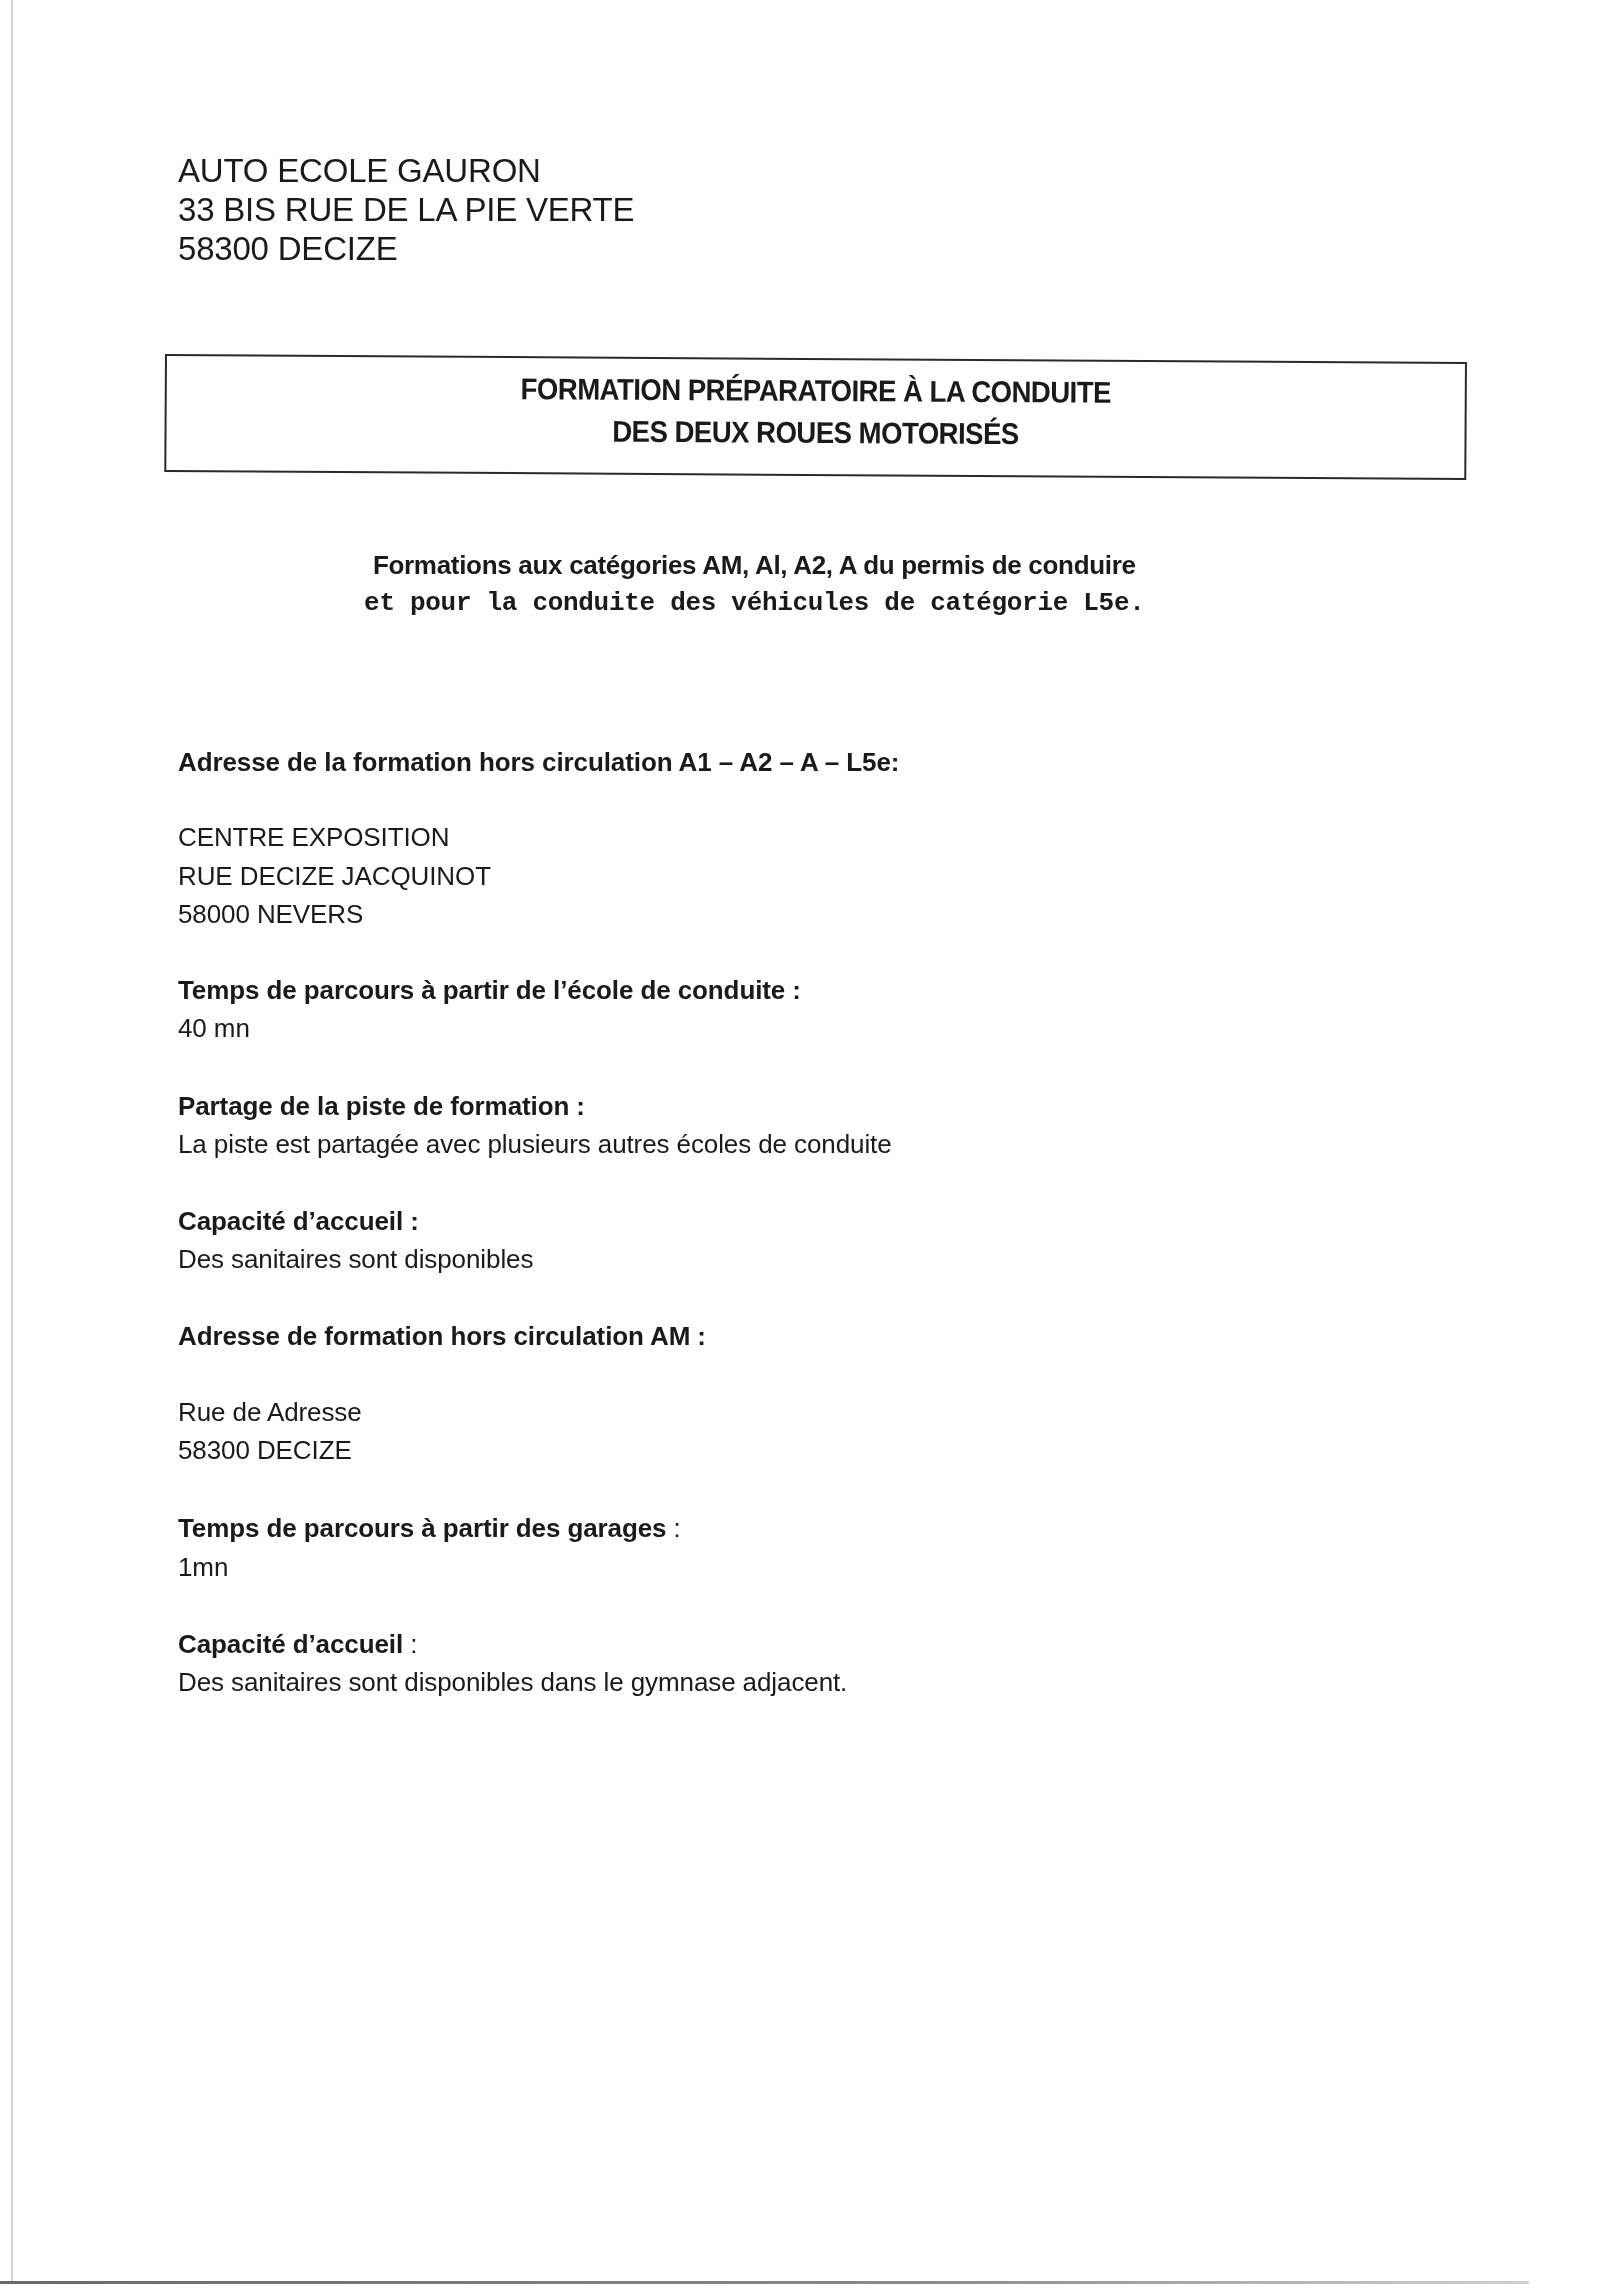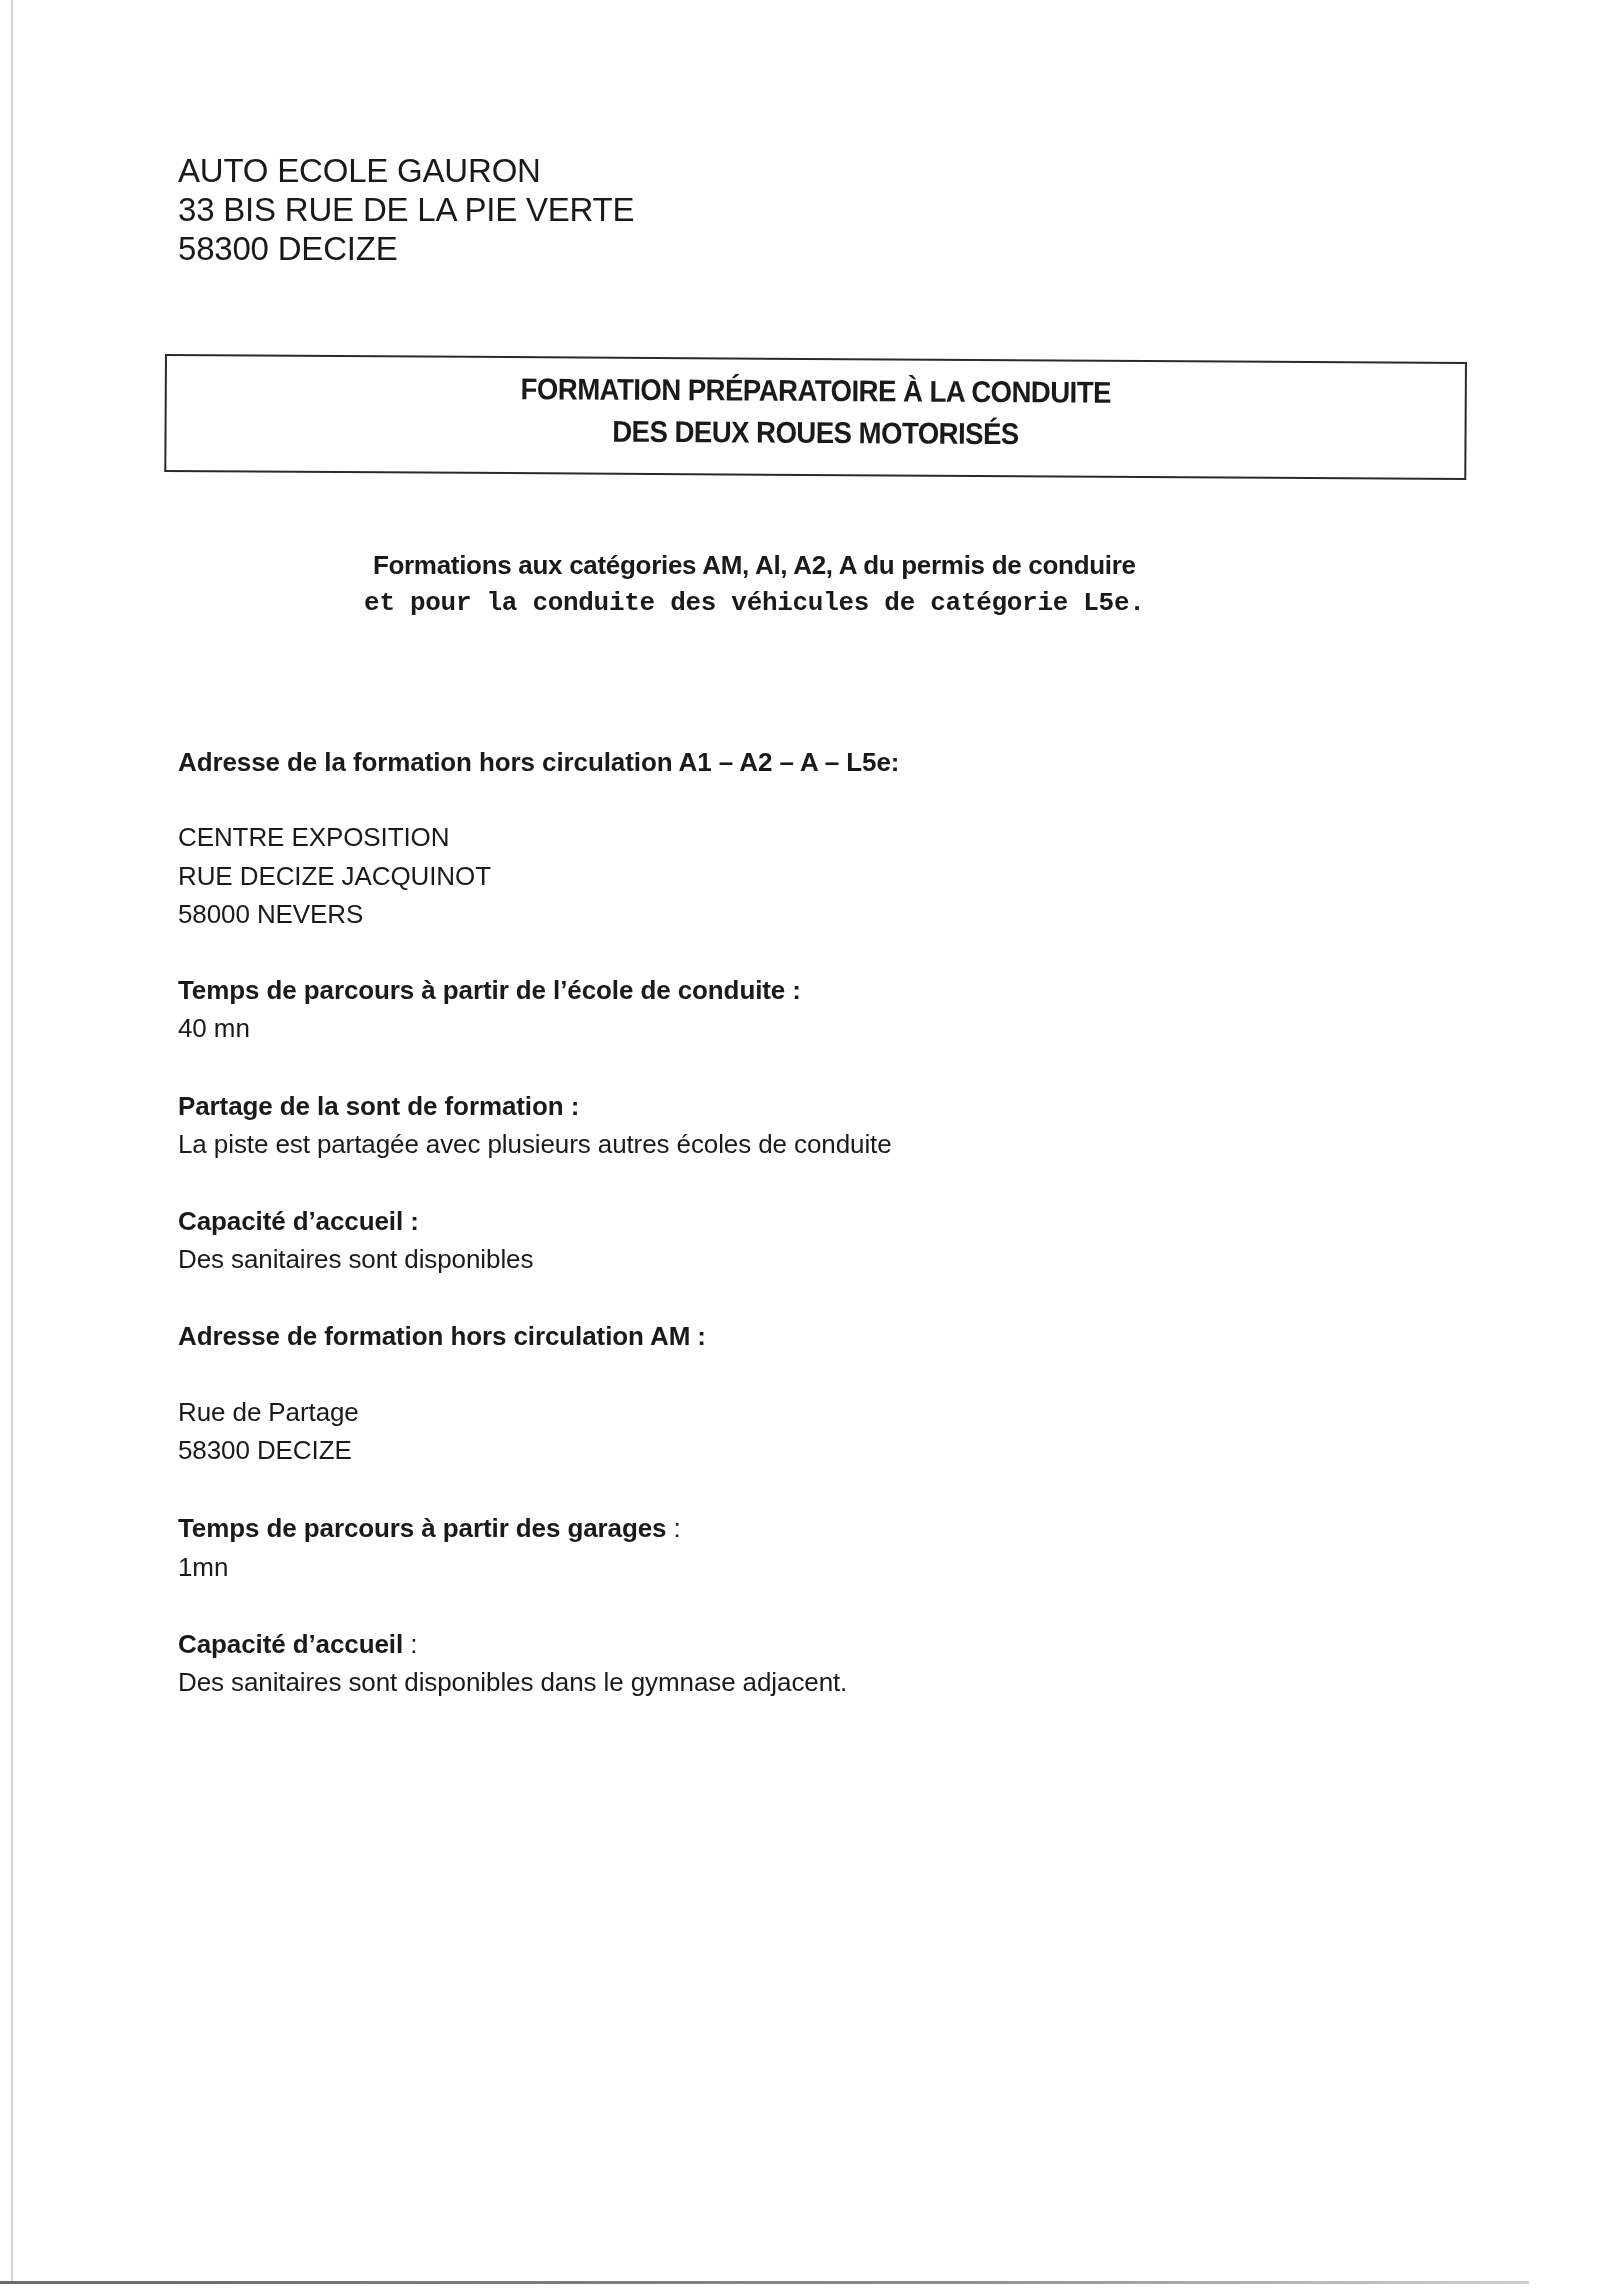--- a/index.html
+++ b/index.html
@@ -43,30 +43,30 @@
 
 <div>
   <div class="line body bold" style="top:747px;">Adresse de la formation hors circulation A1 – A2 – A – L5e:</div>
   <div class="line body" style="top:822px;">CENTRE EXPOSITION</div>
   <div class="line body" style="top:861px;">RUE DECIZE JACQUINOT</div>
   <div class="line body" style="top:899px;">58000 NEVERS</div>
 
   <div class="line body bold" style="top:975px;">Temps de parcours à partir de l’école de conduite :</div>
   <div class="line body" style="top:1013px;">40 mn</div>
 
-  <div class="line body bold" style="top:1091px;">Partage de la sont de formation :</div>
+  <div class="line body bold" style="top:1091px;">Partage de la piste de formation :</div>
   <div class="line body" style="top:1129px;">La piste est partagée avec plusieurs autres écoles de conduite</div>
 
   <div class="line body bold" style="top:1206px;">Capacité d’accueil :</div>
   <div class="line body" style="top:1244px;">Des sanitaires sont disponibles</div>
 </div>
 
 <div>
   <div class="line body bold" style="top:1321px;">Adresse de formation hors circulation AM :</div>
-  <div class="line body" style="top:1397px;">Rue de Partage</div>
+  <div class="line body" style="top:1397px;">Rue de Adresse</div>
   <div class="line body" style="top:1435px;">58300 DECIZE</div>
 
   <div class="line body" style="top:1513px;"><span class="bold">Temps de parcours à partir des garages</span><span> :</span></div>
   <div class="line body" style="top:1552px;">1mn</div>
 
   <div class="line body" style="top:1629px;"><span class="bold">Capacité d’accueil</span><span> :</span></div>
   <div class="line body" style="top:1667px;">Des sanitaires sont disponibles dans le gymnase adjacent.</div>
 </div>
 
 

